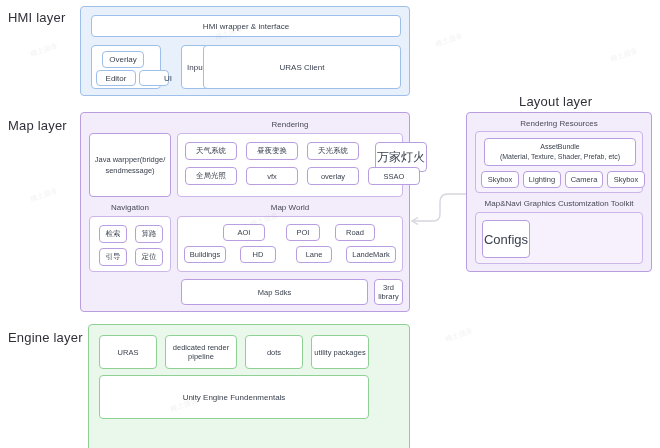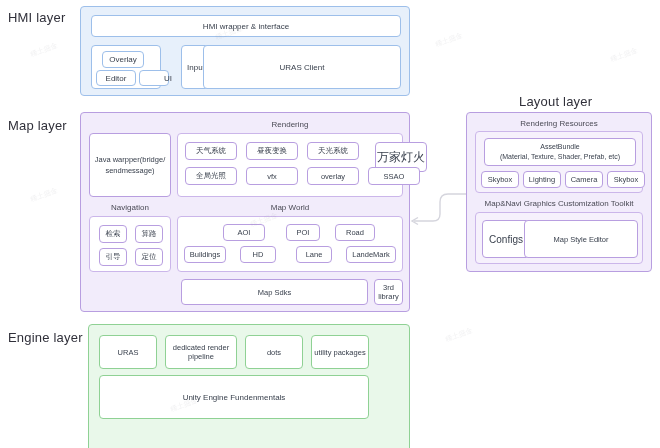--- a/index.html
+++ b/index.html
@@ -210,22 +210,21 @@
     </div>
     <div class="box purple-box" style="position:absolute; left:5px; top:39px; width:38px; height:17px; font-size:7.5px;">Skybox</div>
     <div class="box purple-box" style="position:absolute; left:47px; top:39px; width:38px; height:17px; font-size:7.5px;">Lighting</div>
     <div class="box purple-box" style="position:absolute; left:89px; top:39px; width:38px; height:17px; font-size:7.5px;">Camera</div>
     <div class="box purple-box" style="position:absolute; left:131px; top:39px; width:38px; height:17px; font-size:7.5px;">Skybox</div>
   </div>
 
   <div class="grp-title" style="position:absolute; left:8px; top:86px; width:168px;">Map&amp;Navi Graphics Customization Toolkit</div>
 
   <div class="design-section" style="left:8px; top:99px; width:168px; height:52px;">
-    <div class="box purple-box" style="position:absolute; left:6px; top:7px; width:48px; height:38px; font-size:10px;">Configs</div>
-    <div class="box purple-box" style="position:absolute; left:48px; top:7px; width:114px; height:38px; font-size:7.5px;">Map Style Editor</div>
+    <div class="box purple-box" style="position:absolute; left:6px; top:7px; width:48px; height:38px; font-size:13px;">Configs</div>
   </div>
 </div>
 
 <div class="layer-label" style="left:8px; top:330px; font-size:13px;">Engine layer</div>
 
 <div id="engine-layer">
   <div class="box green-box" style="position:absolute; left:10px; top:10px; width:58px; height:34px; font-size:7.5px;">URAS</div>
   <div class="box green-box" style="position:absolute; left:76px; top:10px; width:72px; height:34px; font-size:7.5px;">dedicated render pipeline</div>
   <div class="box green-box" style="position:absolute; left:156px; top:10px; width:58px; height:34px; font-size:7.5px;">dots</div>
   <div class="box green-box" style="position:absolute; left:222px; top:10px; width:58px; height:34px; font-size:7.5px;">utility packages</div>

